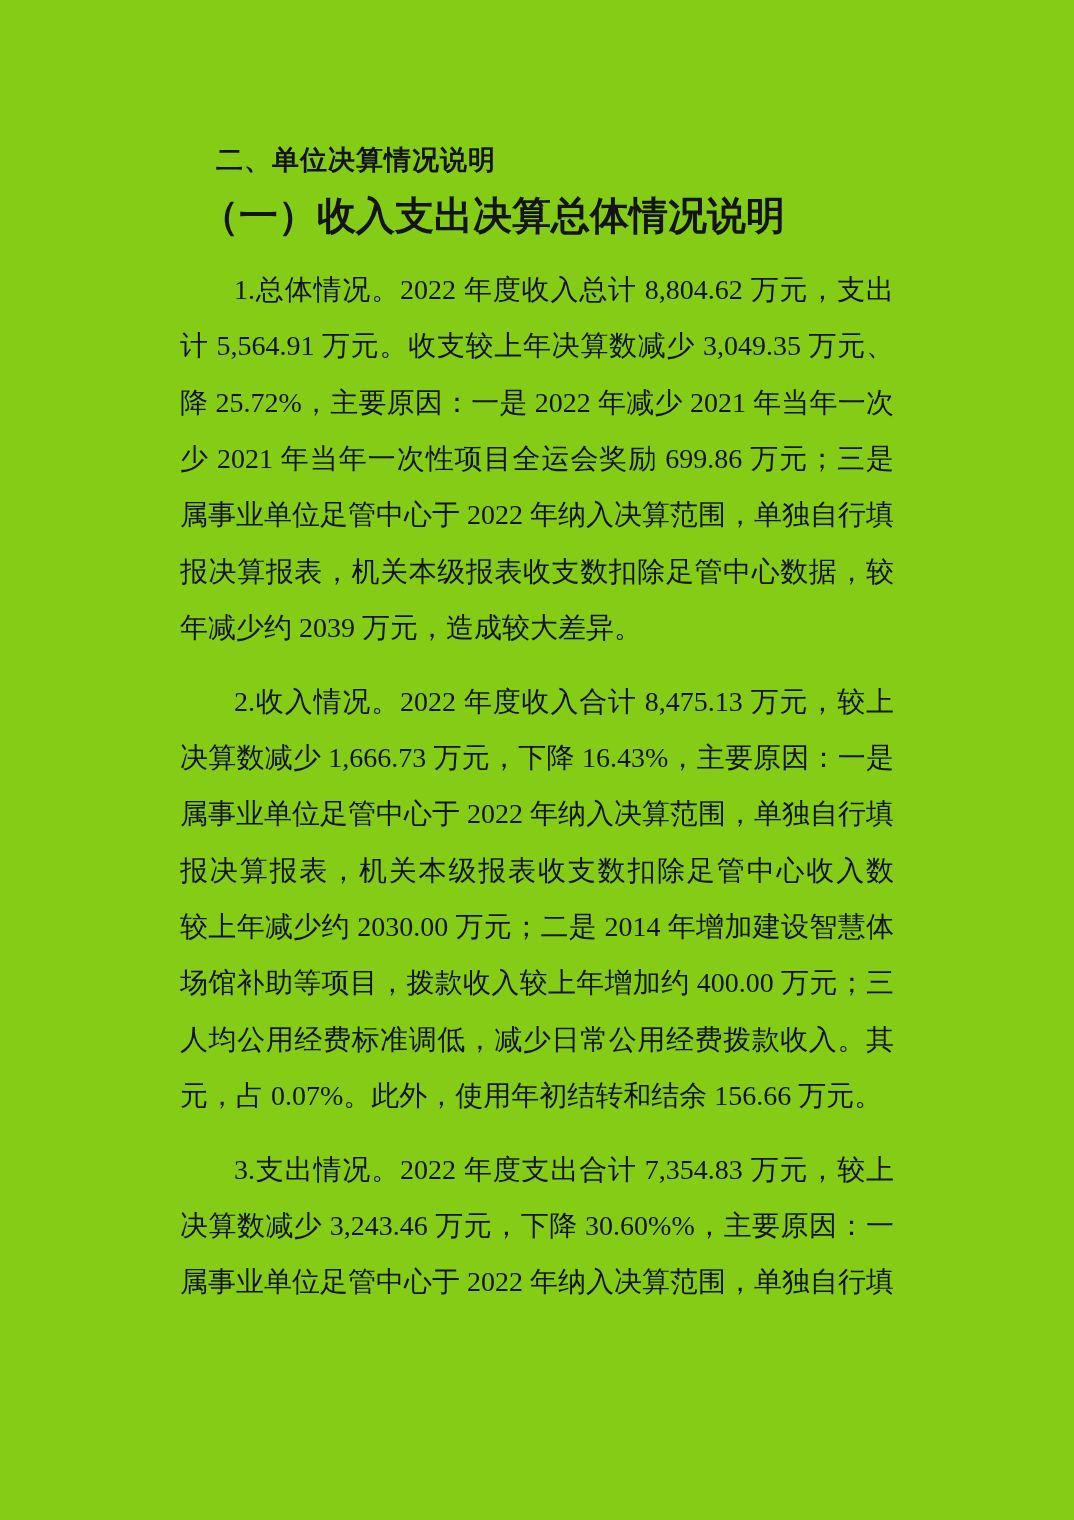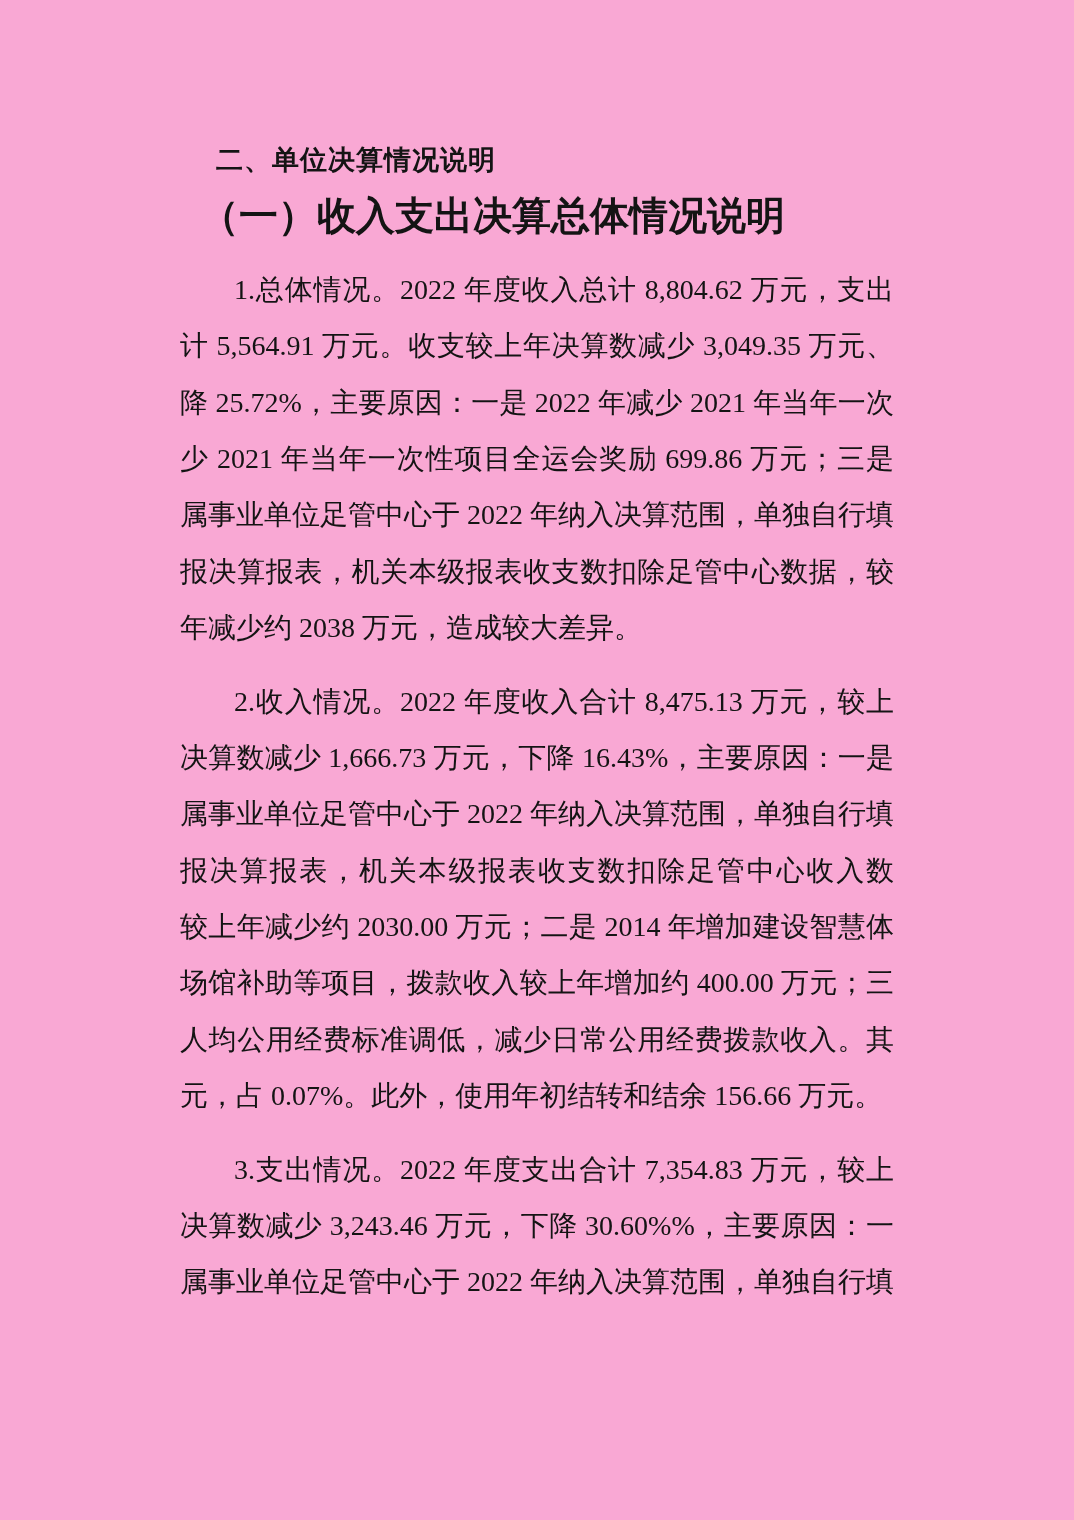--- a/index.html
+++ b/index.html
@@ -4,21 +4,21 @@
 <style>
   html, body {
     margin: 0;
     padding: 0;
     background: #ffffff;
   }
   .page {
     position: relative;
     width: 1074px;
     height: 1520px;
-    background: #f9a8d4;
+    background: #84cc16;
     overflow: hidden;
     color: #141414;
     font-family: "Liberation Serif", "DejaVu Serif", serif;
   }
   .content {
     position: absolute;
     left: 163px;
     top: 132px;
     width: 748px;
   }
@@ -68,21 +68,21 @@
     <div class="h1">二、单位决算情况说明</div>
     <div class="h2">（一）收入支出决算总体情况说明</div>
     <div id="paragraphs">
         <div class="para">
           <div class="ln ind">1.总体情况。2022 年度收入总计 8,804.62 万元，支出总</div>
           <div class="ln">计 5,564.91 万元。收支较上年决算数减少 3,049.35 万元、下</div>
           <div class="ln">降 25.72%，主要原因：一是 2022 年减少 2021 年当年一次性</div>
           <div class="ln">少 2021 年当年一次性项目全运会奖励 699.86 万元；三是下</div>
           <div class="ln">属事业单位足管中心于 2022 年纳入决算范围，单独自行填</div>
           <div class="ln">报决算报表，机关本级报表收支数扣除足管中心数据，较上</div>
-          <div class="ln flush">年减少约 2038 万元，造成较大差异。</div>
+          <div class="ln flush">年减少约 2039 万元，造成较大差异。</div>
         </div>
         <div class="para">
           <div class="ln ind">2.收入情况。2022 年度收入合计 8,475.13 万元，较上年</div>
           <div class="ln">决算数减少 1,666.73 万元，下降 16.43%，主要原因：一是下</div>
           <div class="ln">属事业单位足管中心于 2022 年纳入决算范围，单独自行填</div>
           <div class="ln">报决算报表，机关本级报表收支数扣除足管中心收入数据，</div>
           <div class="ln">较上年减少约 2030.00 万元；二是 2014 年增加建设智慧体育</div>
           <div class="ln">场馆补助等项目，拨款收入较上年增加约 400.00 万元；三是</div>
           <div class="ln">人均公用经费标准调低，减少日常公用经费拨款收入。其中：</div>
           <div class="ln flush">元，占 0.07%。此外，使用年初结转和结余 156.66 万元。</div>

